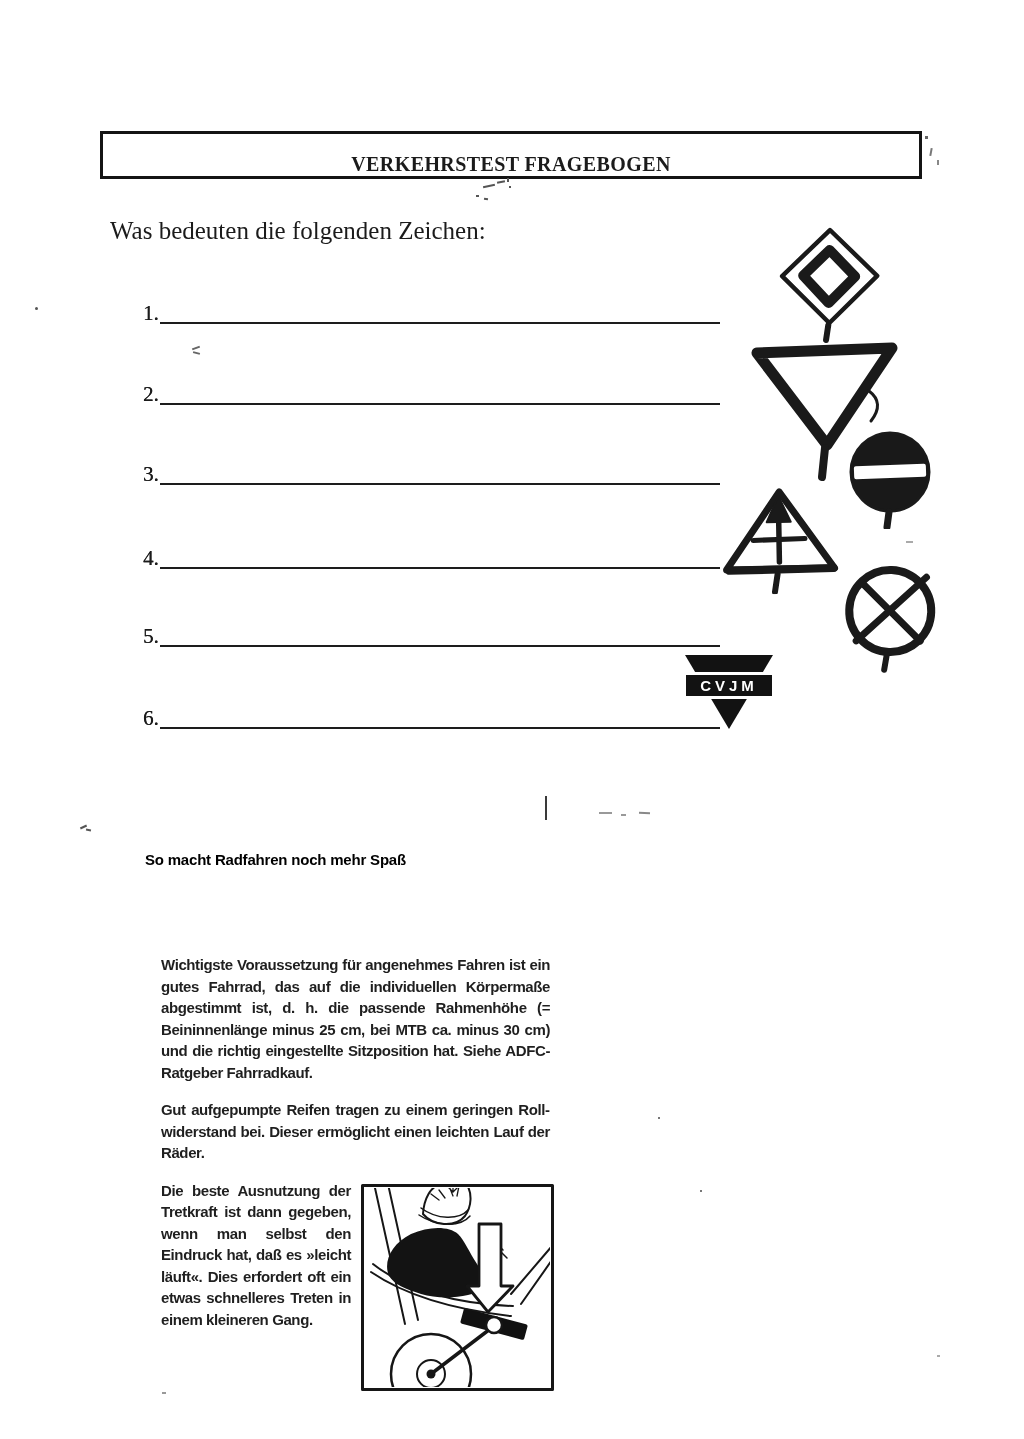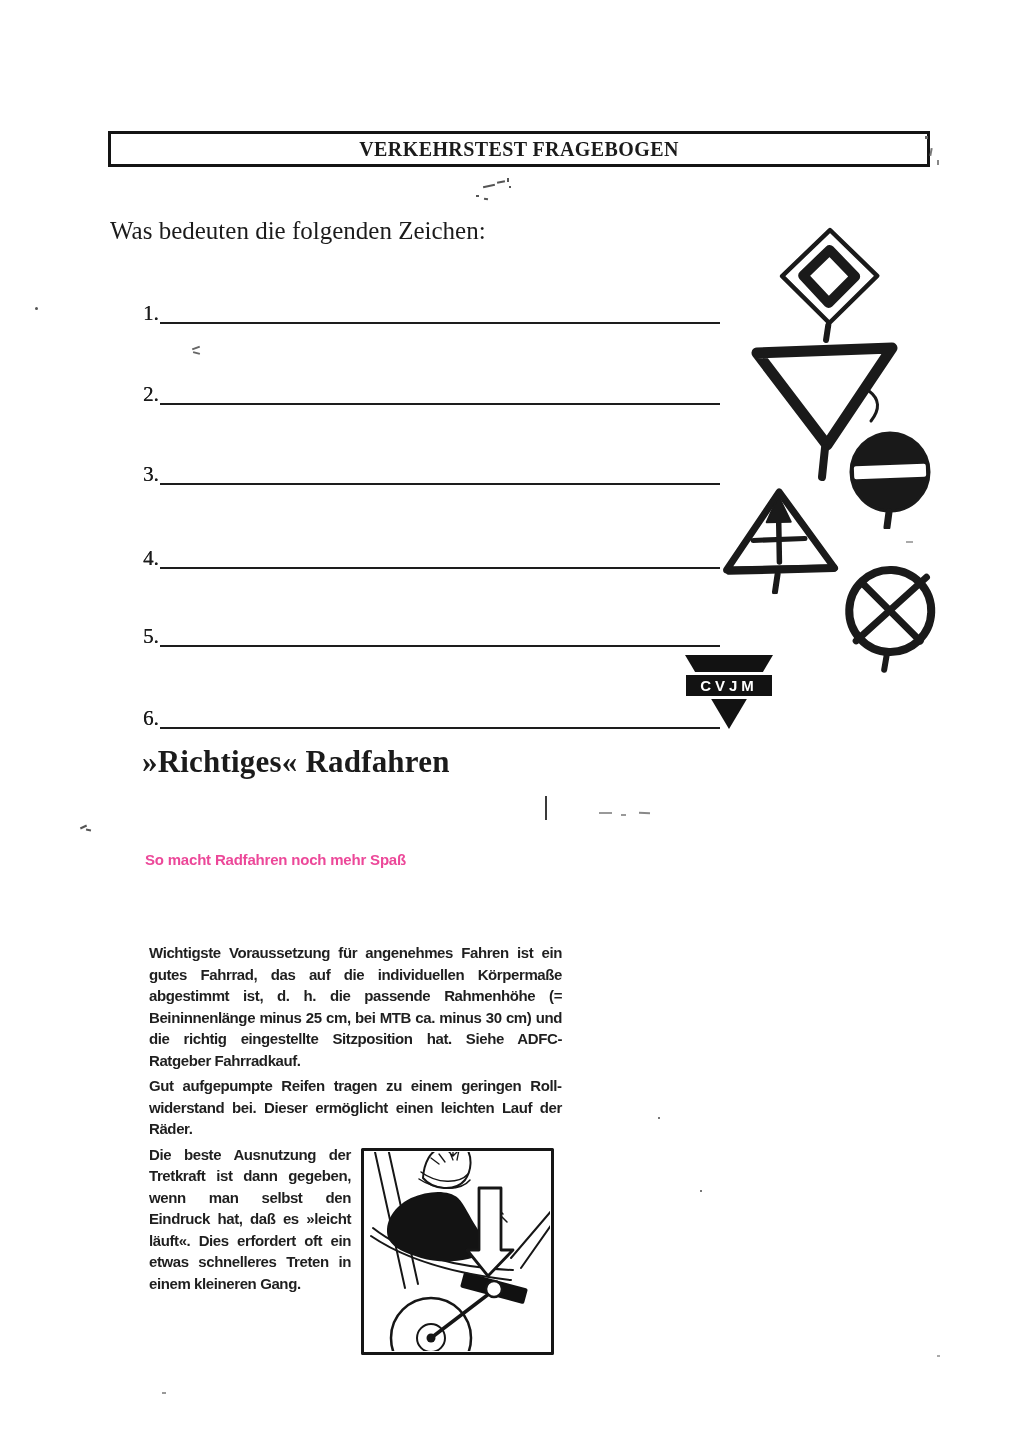--- a/index.html
+++ b/index.html
@@ -1,43 +1,43 @@
 <!DOCTYPE html>
 <html><head>
 <meta charset="utf-8">
 <style>
   html,body{margin:0;padding:0;background:#e8e8e8;}
   .page{position:relative;width:1024px;height:1439px;background:#ffffff;overflow:hidden;
         font-family:"Liberation Serif",serif;color:#1b1b1b;}
 
-  .title-box{position:absolute;left:108px;top:131px;width:822px;height:36px;
+  .title-box{position:absolute;left:100px;top:131px;width:822px;height:48px;
              border:3px solid #141414;box-sizing:border-box;
-             display:flex;align-items:center;justify-content:center;}
+             display:flex;align-items:flex-end;justify-content:center;}
   .title-box span{font-weight:700;font-size:20px;letter-spacing:.4px;}
 
   .question{position:absolute;left:110px;top:217px;font-weight:400;font-size:25px;}
 
   .blank{position:absolute;left:143px;width:577px;height:30px;
          display:flex;align-items:flex-end;}
   .blank .num{font-size:21px;line-height:1;margin-right:1px;text-shadow:.3px 0 0 currentColor;}
   .blank .line{flex:1;border-bottom:2px solid #1d1d1d;height:28px;}
 
   .sign{position:absolute;}
   svg{display:block;}
 
   .heading{position:absolute;left:142px;top:744px;font-weight:700;font-size:31px;letter-spacing:.2px;}
   .subheading{position:absolute;left:145px;top:851px;
               font-family:"Liberation Sans",sans-serif;font-weight:700;font-size:15px;
-              letter-spacing:-.2px;color:#ec4899;}
+              letter-spacing:-.2px;color:#000000;}
 
   .bodytext{position:absolute;left:145px;top:938px;width:421px;
             font-family:"Liberation Sans",sans-serif;font-weight:700;font-size:15px;
             line-height:21.5px;letter-spacing:-.4px;color:#1f1f1f;
             text-align:justify;hyphens:manual;}
-  .bodytext p{margin:4px;}
+  .bodytext p{margin:16px;}
 
   .figure{float:right;width:193px;height:207px;margin:4px 12px 6px 10px;}
 
   .noise{position:absolute;background:#555;}
 
   [data-name]{-webkit-user-select:none;user-select:none;}
 </style>
 </head>
 <body>
 
@@ -120,21 +120,20 @@
 
   <div class="sign" style="left:679px;top:649px;" data-name="cvjm-logo-icon">
     <svg width="100" height="84" viewBox="0 0 100 84">
       <polygon points="6,6 94,6 50,80" fill="#121212"></polygon>
       <rect x="0" y="23" width="100" height="27" fill="#ffffff"></rect>
       <rect x="7" y="26" width="86" height="21" fill="#121212"></rect>
       <text x="50" y="42" text-anchor="middle" fill="#ffffff" font-family="Liberation Sans, sans-serif" font-size="15" font-weight="bold" letter-spacing="4" data-name="cvjm-logo-text">CVJM</text>
     </svg>
   </div>
 
-  <div class="heading" data-name="article-heading">»Richtiges« Radfahren</div>
   <div class="subheading" data-name="article-subheading">So macht Radfahren noch mehr Spaß</div>
 
   <div class="bodytext" data-name="article-body">
     <p data-name="paragraph">Wichtigste Voraussetzung für angenehmes Fahren ist ein gutes Fahrrad, das auf die individuellen Körpermaße abgestimmt ist, d. h. die passende Rahmenhöhe (= Beininnen­länge minus 25 cm, bei MTB ca. minus 30 cm) und die richtig eingestellte Sitz­position hat. Siehe ADFC-Ratgeber Fahrradkauf.</p>
     <p data-name="paragraph">Gut aufgepumpte Reifen tragen zu einem geringen Roll­widerstand bei. Dieser ermöglicht einen leichten Lauf der Räder.</p>
 
     <div class="figure" data-name="pedal-illustration">
       <svg width="193" height="207" viewBox="0 0 193 207" stroke="#161616" fill="none" stroke-linecap="round" stroke-linejoin="round">
         <defs>
             <clipPath id="figclip">

